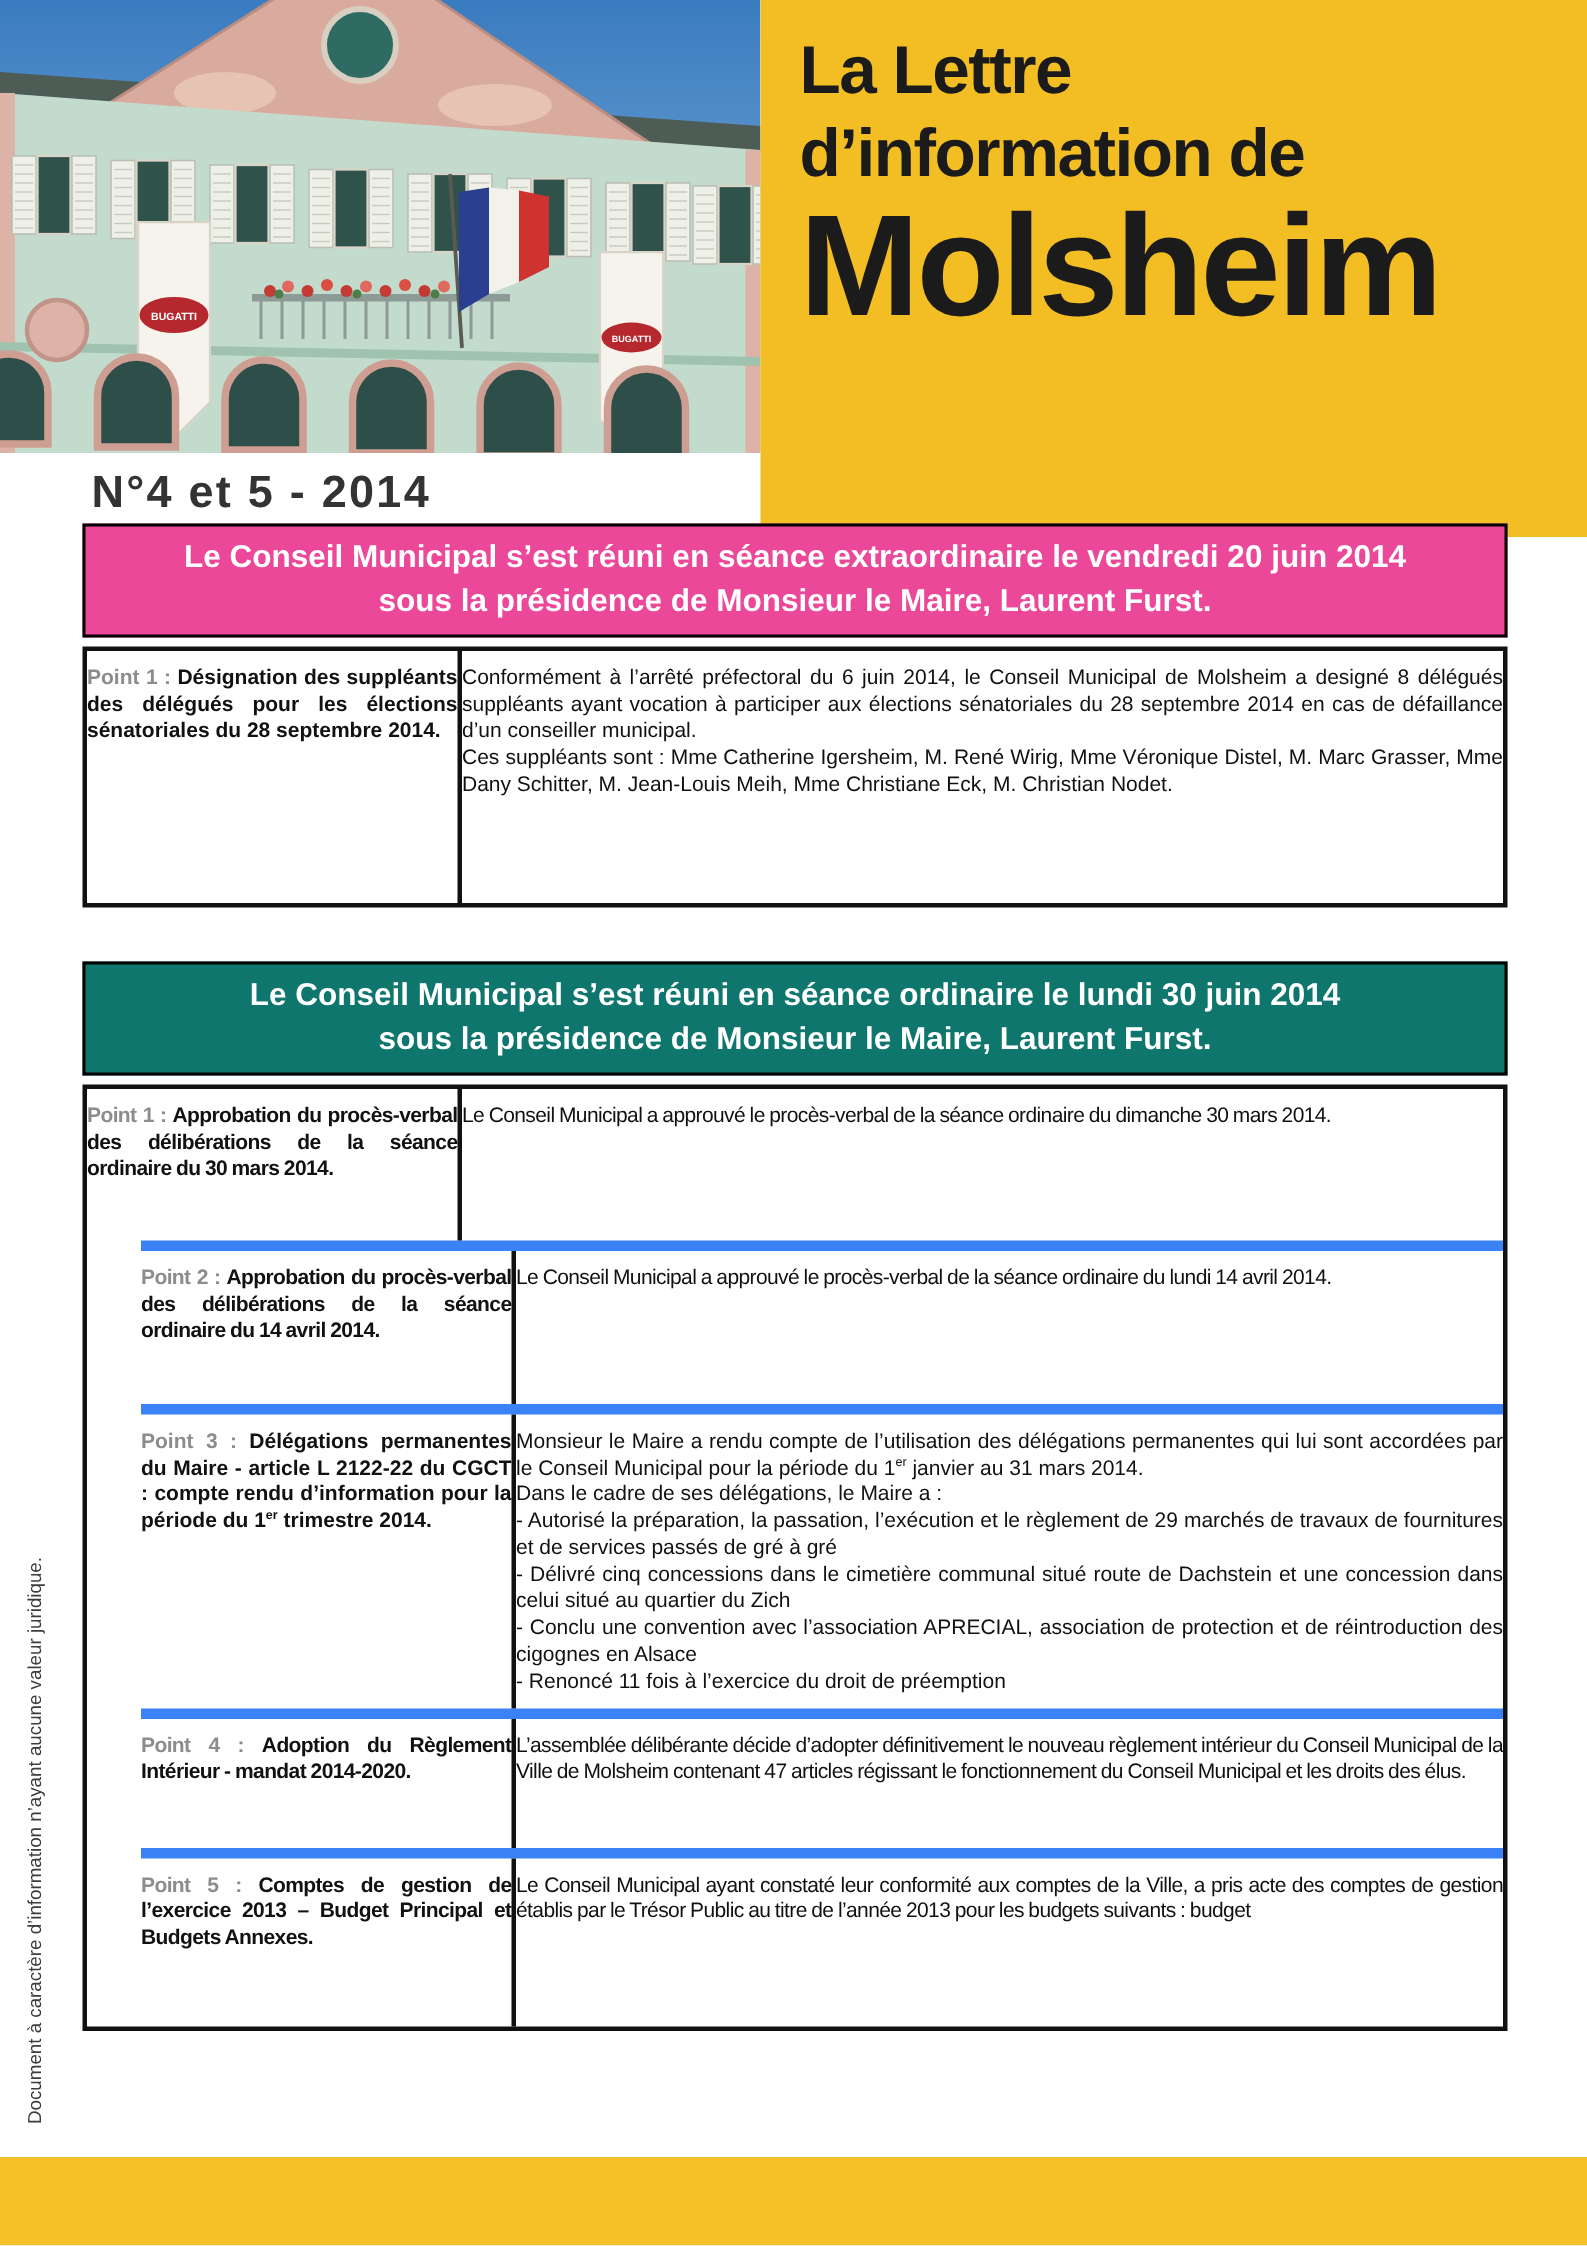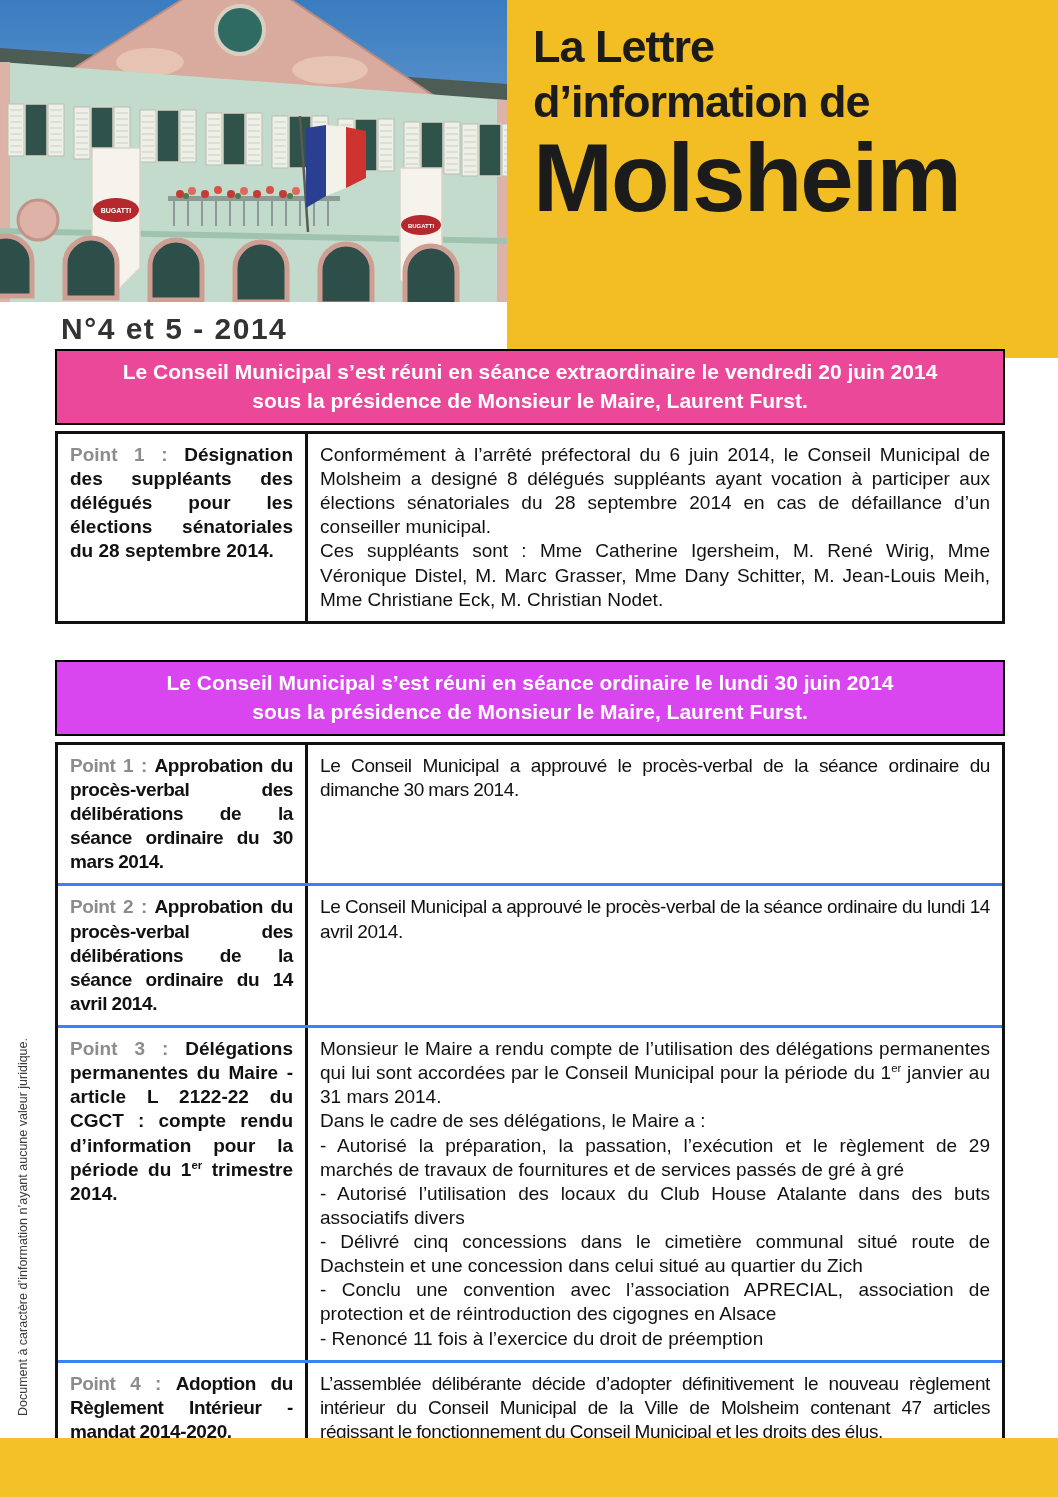--- a/index.html
+++ b/index.html
@@ -15,25 +15,25 @@
   .t1{font-size:45px;line-height:1.22;letter-spacing:-1px;}
   .t2{font-size:96px;line-height:1.0;letter-spacing:-2px;}
   
   .content{position:absolute;top:302px;left:55px;width:950px;}
   .issue{margin:10px 0 3px 6px;font-size:30px;font-weight:bold;color:#333;letter-spacing:1.5px;}
   .banner{
     color:#fff;font-weight:bold;font-size:21px;line-height:1.38;text-align:center;
     padding:7px 10px;margin-bottom:6px;
   }
   .banner1{background:#ec4899;border:2px solid #000;}
-  .banner2{background:#d946ef;border:2px solid #000;}
+  .banner2{background:#0f766e;border:2px solid #000;}
   .rows{border:3px solid #111;}
   .row{display:flex;}
-  .row + .row{border-top:3px solid #3b82f6;}
-  .cell{padding:9px 12px;font-size:19px;line-height:1.27;text-align:justify;}
+  .row + .row{border-top:7px solid #3b82f6;margin-left:36px;}
+  .cell{padding:9px 0;font-size:14px;line-height:1.27;text-align:justify;}
   .cell.left{width:250px;flex:0 0 250px;border-right:3px solid #111;font-weight:bold;box-sizing:border-box;}
   .cell.right{flex:1;}
   .pt{color:#8c8c8c;font-weight:bold;}
   .cell.left strong{color:#111;}
   .para{margin:0;}
   .narrow .cell{letter-spacing:-0.4px;word-spacing:-0.5px;}
   sup{font-size:60%;line-height:0;}
   
   .sec0 .row{min-height:168px;}
   .sec1 .row:nth-child(1){min-height:101px;}
@@ -194,21 +194,20 @@
           <div class="cell right">
             <div class="para"><span>Le Conseil Municipal a approuvé le procès-verbal de la séance ordinaire du lundi 14 avril 2014.</span></div>
           </div>
         </div>
         <div class="row">
           <div class="cell left"><span class="pt">Point 3 : </span><strong><span>Délégations permanentes du Maire - article L 2122-22 du CGCT : compte rendu d’information pour la période du 1</span><sup>er</sup><span> trimestre 2014.</span></strong></div>
           <div class="cell right">
             <div class="para"><span>Monsieur le Maire a rendu compte de l’utilisation des délégations permanentes qui lui sont accordées par le Conseil Municipal pour la période du 1</span><sup>er</sup><span> janvier au 31 mars 2014.</span></div>
             <div class="para"><span>Dans le cadre de ses délégations, le Maire a :</span></div>
             <div class="para"><span>- Autorisé la préparation, la passation, l’exécution et le règlement de 29 marchés de travaux de fournitures et de services passés de gré à gré</span></div>
-            <div class="para"><span>- Autorisé l’utilisation des locaux du Club House Atalante dans des buts associatifs divers</span></div>
             <div class="para"><span>- Délivré cinq concessions dans le cimetière communal situé route de Dachstein et une concession dans celui situé au quartier du Zich</span></div>
             <div class="para"><span>- Conclu une convention avec l’association APRECIAL, association de protection et de réintroduction des cigognes en Alsace</span></div>
             <div class="para"><span>- Renoncé 11 fois à l’exercice du droit de préemption</span></div>
           </div>
         </div>
         <div class="row narrow">
           <div class="cell left"><span class="pt">Point 4 : </span><strong><span>Adoption du Règlement Intérieur - mandat 2014-2020.</span></strong></div>
           <div class="cell right">
             <div class="para"><span>L’assemblée délibérante décide d’adopter définitivement le nouveau règlement intérieur du Conseil Municipal de la Ville de Molsheim contenant 47 articles régissant le fonctionnement du Conseil Municipal et les droits des élus.</span></div>
           </div>

